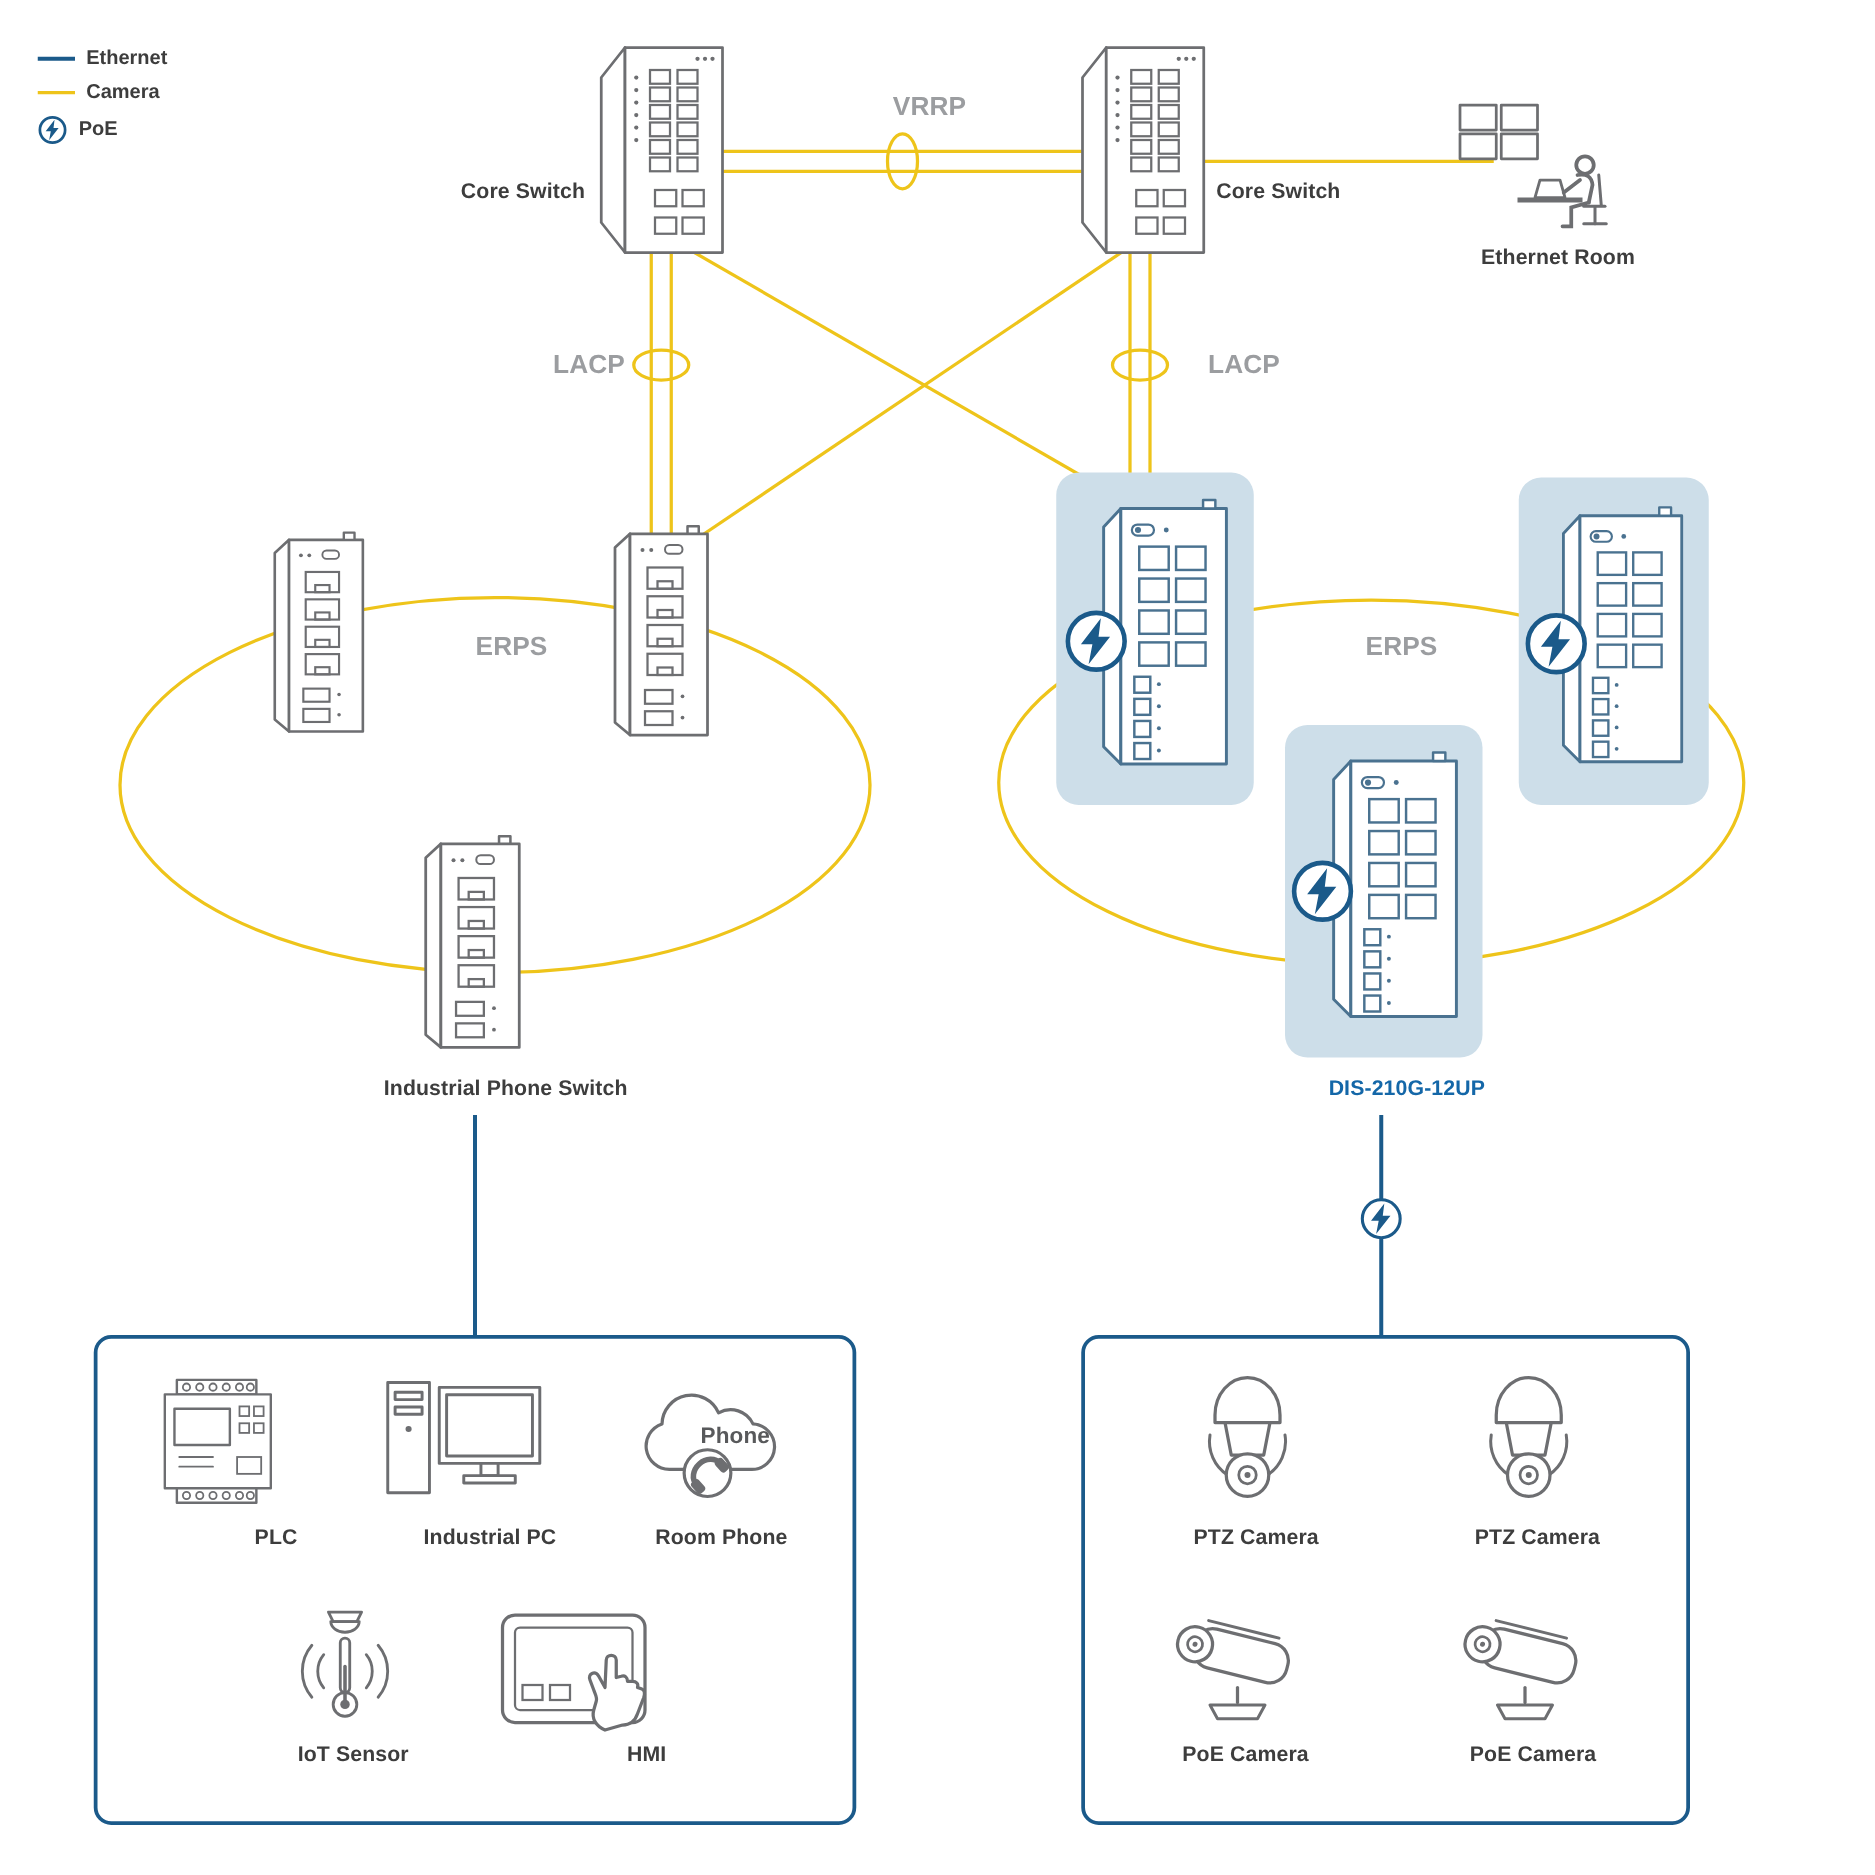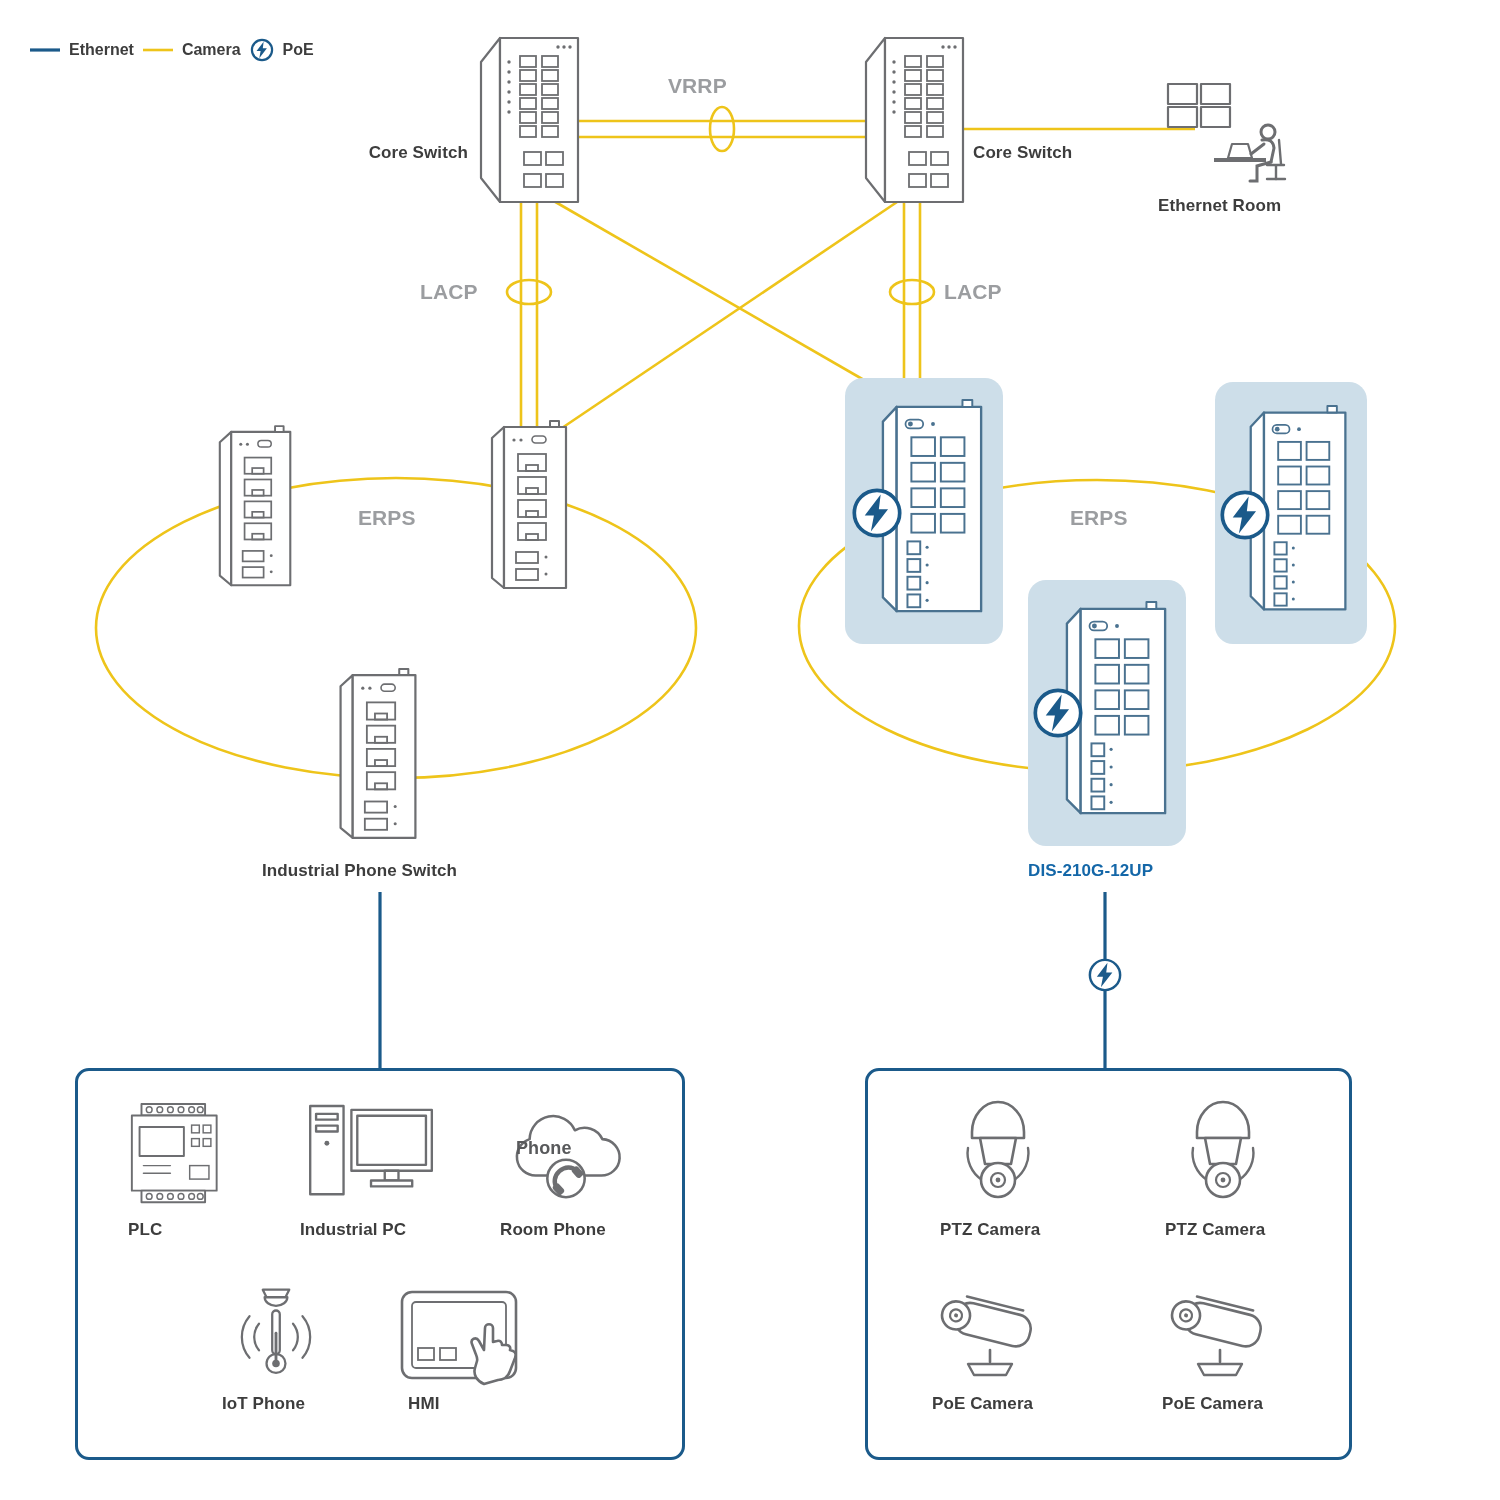--- a/index.html
+++ b/index.html
@@ -10,28 +10,28 @@
     --highlight-box:#cddee9;
     --model-blue:#1467a8;
     --switch-gray:#6d6e71;
     --dis-outline:#4a7290;
     --cloud-text:#58595b;
   }
   *{margin:0;padding:0;box-sizing:border-box}
   body{font-family:"Liberation Sans",sans-serif;background:#fff}
   .canvas{position:relative;width:1500px;height:1500px;background:#fff;overflow:hidden}
   .layer{position:absolute;left:0;top:0;pointer-events:none}
-  .lbl{position:absolute;font-weight:bold;font-size:17px;color:var(--text-dark);text-align:left;letter-spacing:.1px}
+  .lbl{position:absolute;font-weight:bold;font-size:17px;color:var(--text-dark);text-align:right;letter-spacing:.1px}
   .lbl-right{text-align:right}
   .lbl-left{text-align:left}
   .lbl-gray{font-size:21px;color:var(--label-gray)}
   .lbl-blue{color:var(--model-blue)}
   .lbl-cloud{font-size:18px;color:var(--cloud-text)}
   .group-box{position:absolute;border:3px solid var(--ethernet);border-radius:14px;background:#fff}
-  .legend{position:absolute;left:30px;top:38px;display:flex;gap:9px;z-index:5}
+  .legend{position:absolute;left:30px;top:38px;display:flex;flex-direction:column;gap:9px;z-index:5}
   .legend-row{display:flex;align-items:center;gap:9px;font-weight:bold;font-size:16px;color:var(--text-dark)}
   .ln-fiber{fill:none;stroke:var(--fiber);stroke-width:2.6}
   .ln-eth{fill:none;stroke:var(--ethernet);stroke-width:3.2}
   .oval{fill:none;stroke:var(--fiber);stroke-width:2.6}
   .hl{fill:var(--highlight-box)}
   
   .w{fill:#fff;stroke:var(--switch-gray);stroke-linejoin:round}
   .o{fill:none;stroke:var(--switch-gray);stroke-linecap:round}
   .f{fill:var(--switch-gray);stroke:none}
   .wd{fill:#fff;stroke:var(--dis-outline);stroke-linejoin:round}
@@ -362,21 +362,21 @@
   <div class="lbl lbl-gray" style="left:1070px;top:506px;width:80px">ERPS</div>
   <div class="lbl" style="left:1158px;top:196px;width:150px">Ethernet Room</div>
   <div class="lbl" style="left:262px;top:861px;width:240px">Industrial Phone Switch</div>
   <div class="lbl lbl-blue" style="left:1028px;top:861px;width:160px">DIS-210G-12UP</div>
 
   <div class="lbl lbl-cloud" style="left:516px;top:1138px;width:100px">Phone</div>
 
   <div class="lbl" style="left:128px;top:1220px;width:110px">PLC</div>
   <div class="lbl" style="left:300px;top:1220px;width:145px">Industrial PC</div>
   <div class="lbl" style="left:500px;top:1220px;width:130px">Room Phone</div>
-  <div class="lbl" style="left:222px;top:1394px;width:105px">IoT Phone</div>
+  <div class="lbl" style="left:222px;top:1394px;width:105px">IoT Sensor</div>
   <div class="lbl" style="left:408px;top:1394px;width:125px">HMI</div>
 
   <div class="lbl" style="left:940px;top:1220px;width:115px">PTZ Camera</div>
   <div class="lbl" style="left:1165px;top:1220px;width:115px">PTZ Camera</div>
   <div class="lbl" style="left:932px;top:1394px;width:115px">PoE Camera</div>
   <div class="lbl" style="left:1162px;top:1394px;width:115px">PoE Camera</div>
 
 </div>
 
 </body></html>

